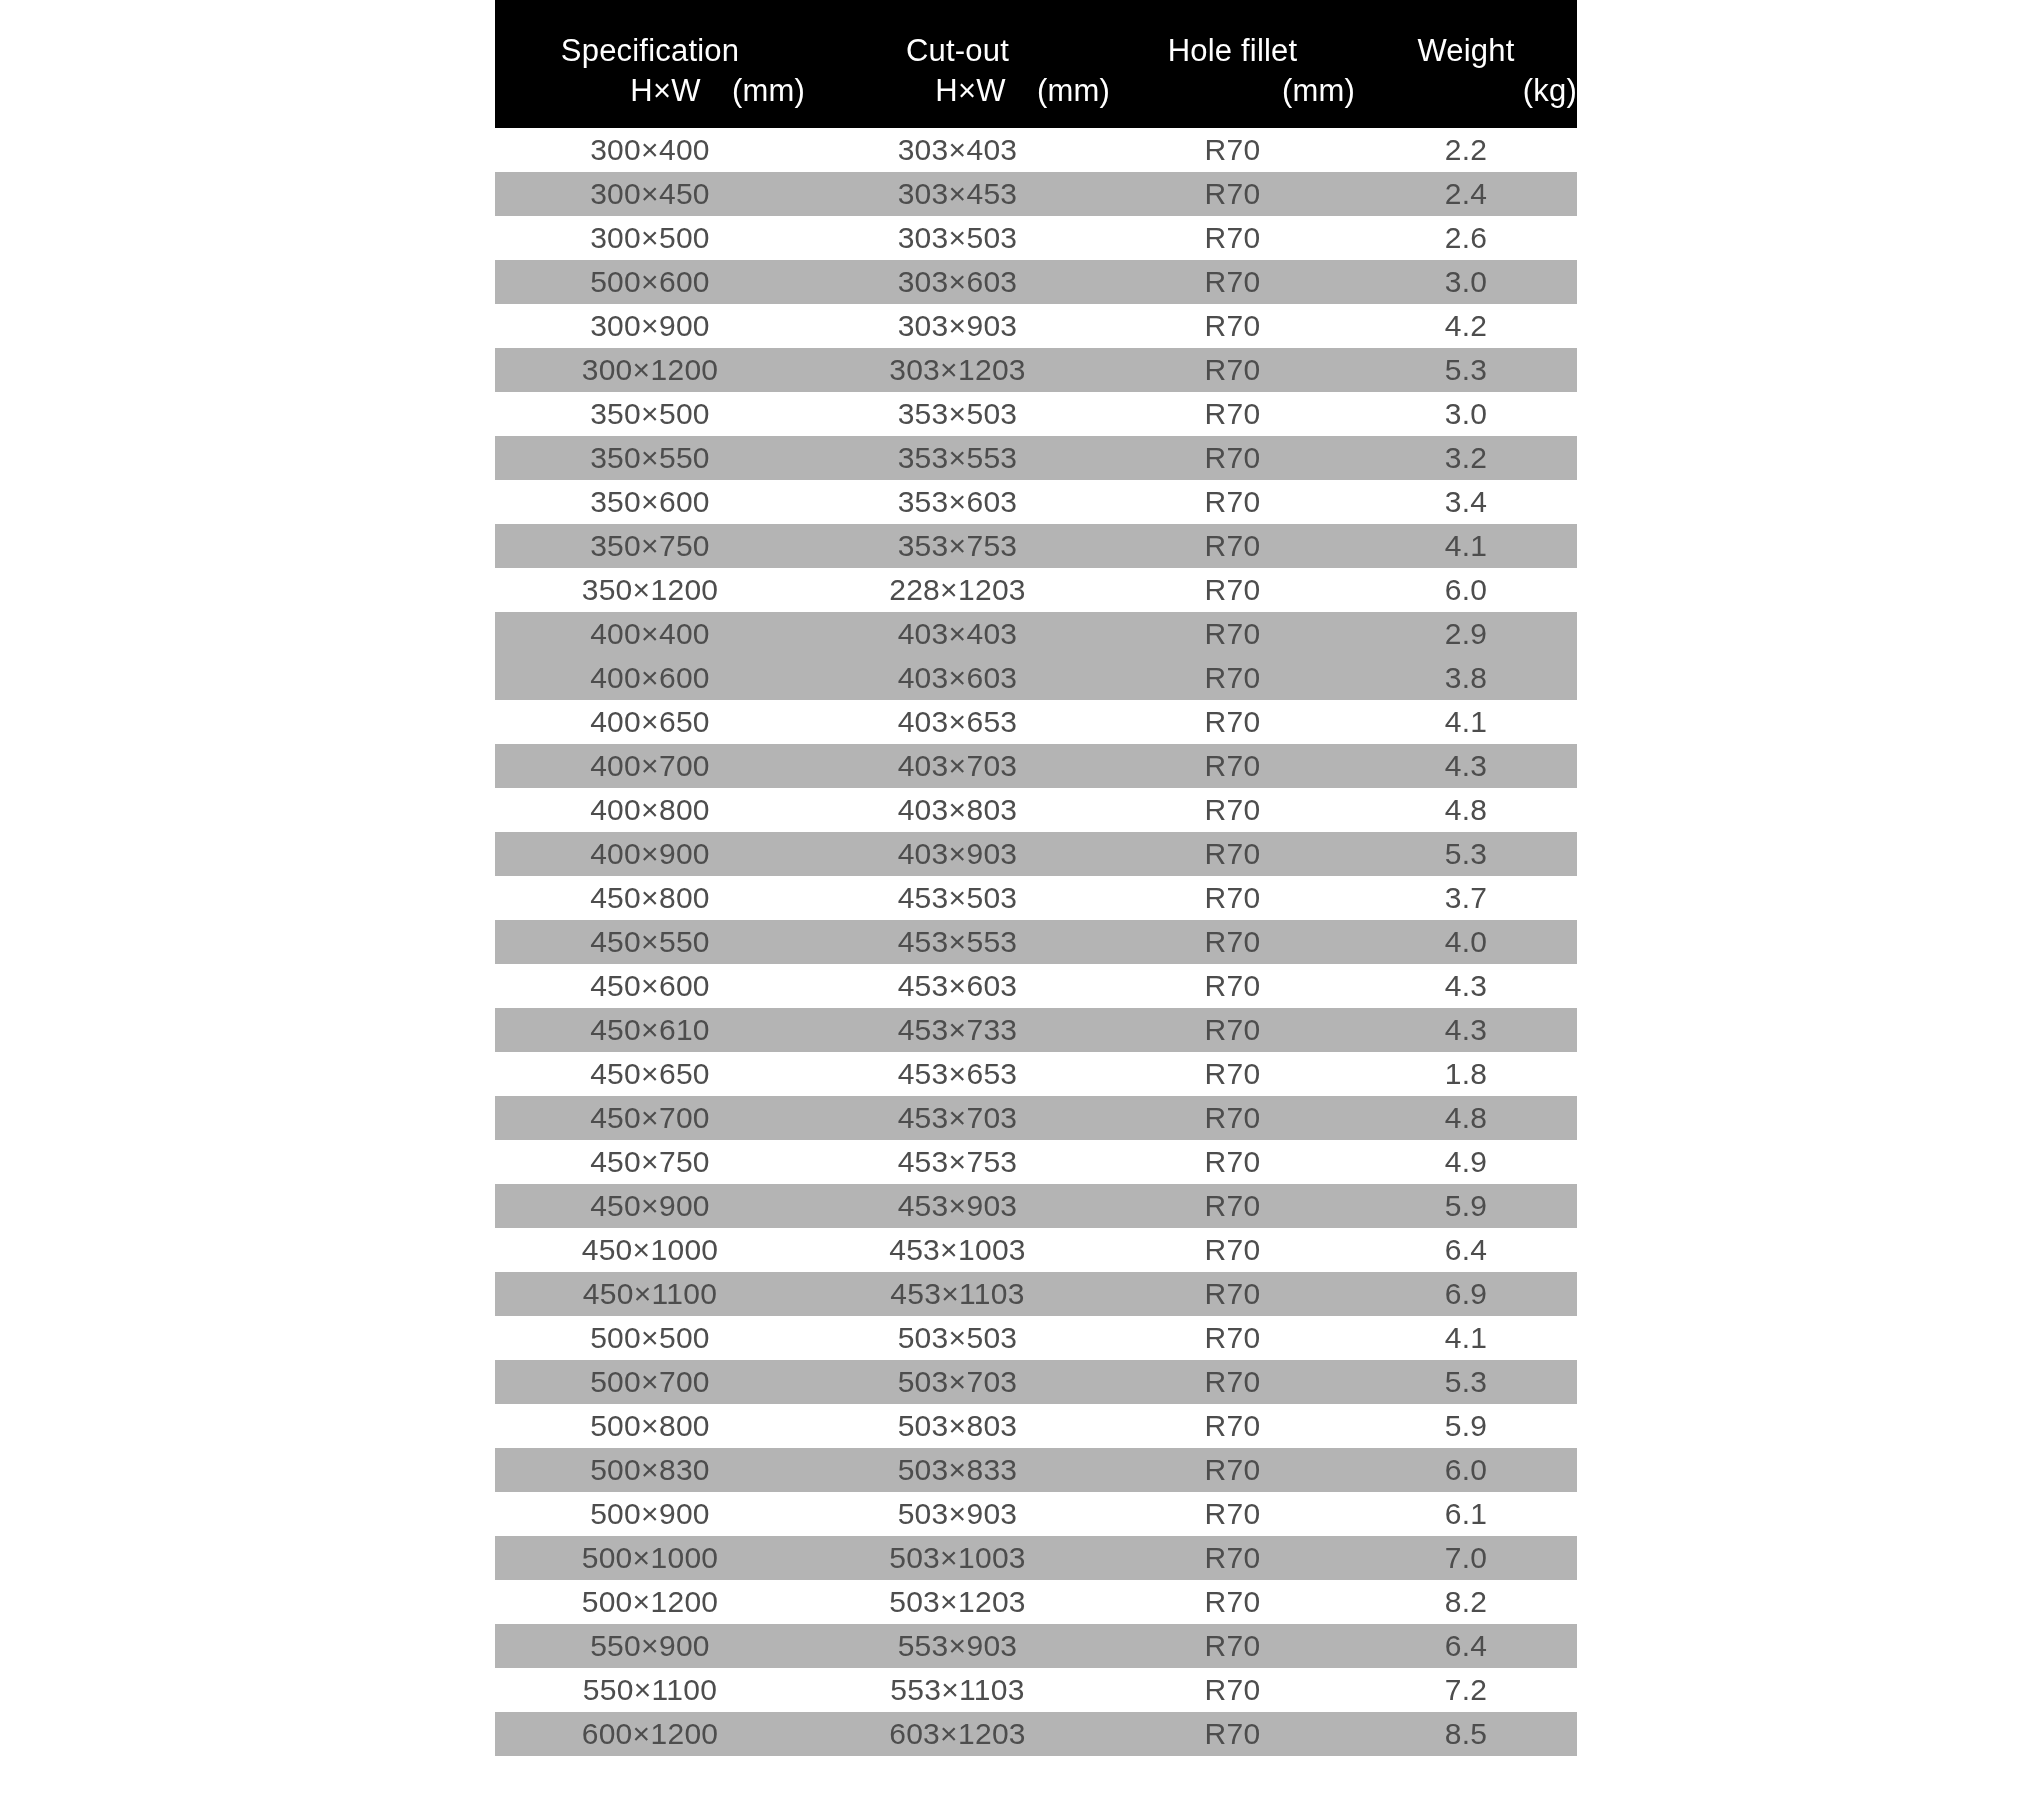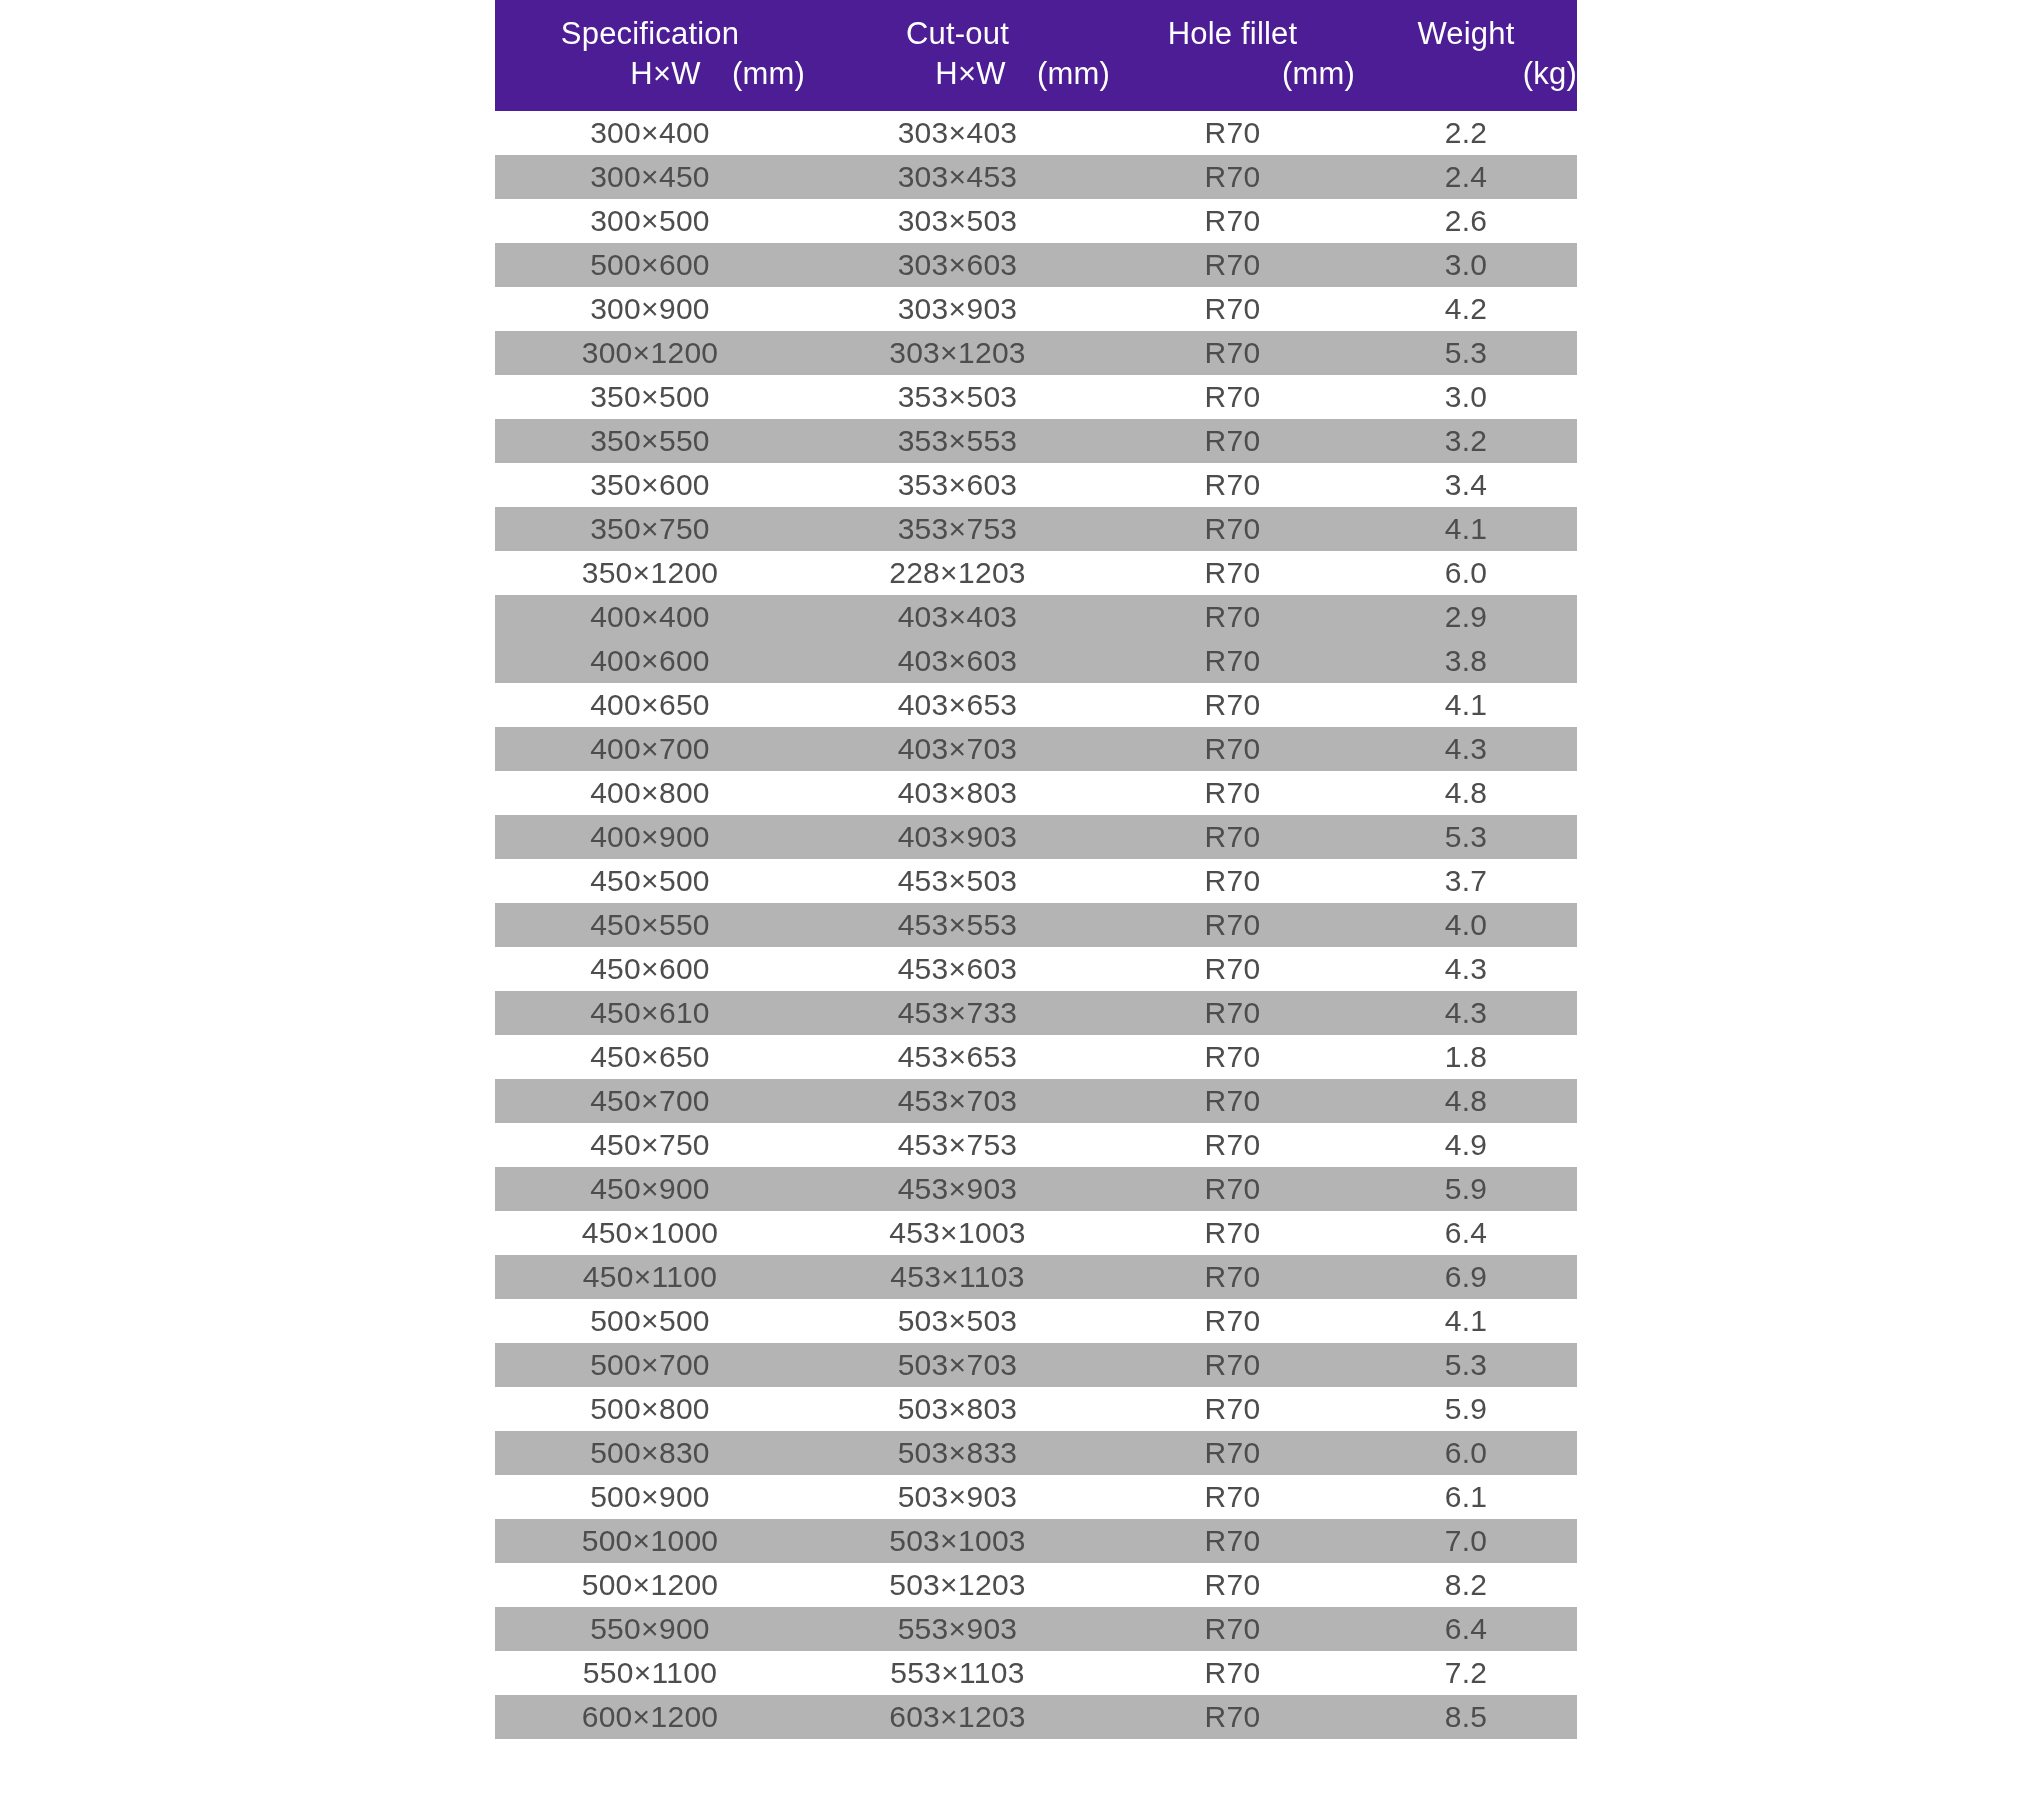--- a/index.html
+++ b/index.html
@@ -29,26 +29,26 @@
     width: 1082px;
     border-collapse: collapse;
     table-layout: fixed;
   }
   table.spec-table col.c-spec   { width: 310px; }
   table.spec-table col.c-cutout { width: 305px; }
   table.spec-table col.c-fillet { width: 245px; }
   table.spec-table col.c-weight { width: 222px; }
 
   thead th {
-    background: #4c1d95;
+    background: #000000;
     color: #ffffff;
     font-size: 31px;
     font-weight: normal;
     line-height: 1.30;
-    padding: 14px 0 16px 0;
+    padding: 31px 0 16px 0;
     text-align: center;
     vertical-align: middle;
     letter-spacing: 0.2px;
   }
   thead th .hl1 { display: block; }
   thead th .hl2 { display: block; text-align: right; }
 
   tbody td {
     font-size: 30px;
     color: #4d4d4d;
@@ -192,21 +192,21 @@
             <td>R70</td>
             <td>4.8</td>
           </tr>
           <tr class="row-even">
             <td>400×900</td>
             <td>403×903</td>
             <td>R70</td>
             <td>5.3</td>
           </tr>
           <tr class="row-odd">
-            <td>450×500</td>
+            <td>450×800</td>
             <td>453×503</td>
             <td>R70</td>
             <td>3.7</td>
           </tr>
           <tr class="row-even">
             <td>450×550</td>
             <td>453×553</td>
             <td>R70</td>
             <td>4.0</td>
           </tr>

